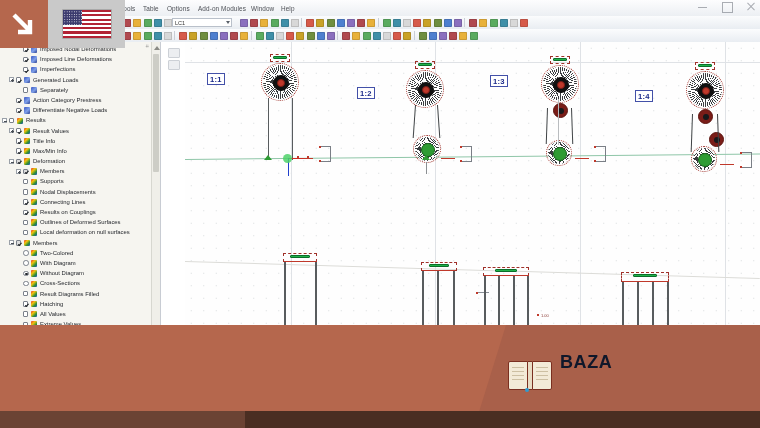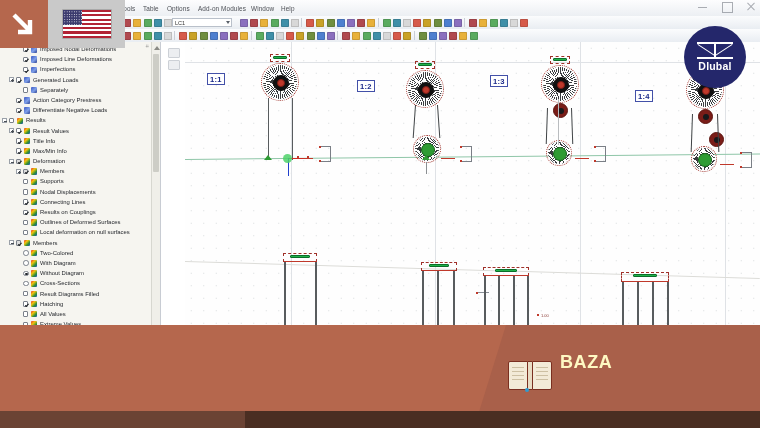--- a/index.html
+++ b/index.html
@@ -119,21 +119,21 @@
      background-size:2.4px 2.5px;background-position:.6px .6px;}
 
   
   .banner{position:absolute;left:0;top:325px;width:760px;height:103px;background:#b5674d;overflow:hidden;}
   .banner .tint{position:absolute;right:0;top:0;width:286px;height:103px;background:#a9604a;
      clip-path:polygon(32px 0, 286px 0, 286px 103px, 0 103px);}
   .banner .title{position:absolute;left:30px;top:8px;width:450px;color:#fff;font-weight:bold;font-size:23.5px;line-height:30px;letter-spacing:-.2px;}
   .banner .foot{position:absolute;left:0;bottom:0;width:760px;height:17px;background:#4a2e22;}
   .banner .foot .lite{position:absolute;left:0;top:0;width:245px;height:17px;background:#6b4334;}
 
-  .kb{position:absolute;left:560px;top:26px;color:#fef9c3;font-weight:bold;font-size:18px;line-height:23px;letter-spacing:.6px;}
+  .kb{position:absolute;left:560px;top:26px;color:#0f172a;font-weight:bold;font-size:18px;line-height:23px;letter-spacing:.6px;}
   .bookicon{position:absolute;left:508px;top:34px;width:44px;height:34px;}
   .bookicon .half{position:absolute;top:2px;width:20px;height:29px;background:#f3ead7;border:1.6px solid #7a2f20;box-sizing:border-box;}
   .bookicon .half.l{left:0;border-radius:2px 0 0 2px;}
   .bookicon .half.r{right:0;border-radius:0 2px 2px 0;}
   .bookicon .ln{position:absolute;height:1.4px;background:#cdbfa2;}
   .bookicon .spine{position:absolute;left:20px;top:2px;width:4px;height:29px;background:#e8dcc4;border-top:1.6px solid #7a2f20;border-bottom:1.6px solid #7a2f20;box-sizing:border-box;}
   .bookicon .dot{position:absolute;left:17px;bottom:1px;width:4px;height:4px;background:#2f9ad0;border-radius:50%;}
 </style>
 </head>
 <body>
@@ -579,36 +579,26 @@
           <i class="loadmark" style="left:437px;top:239px;width:47px;height:1.2px;"></i>
         </div>
 
         <div class="axis-o" style="left:103px;top:110px;">
           <i style="position:absolute;left:0;top:6px;width:16px;height:1.4px;background:#cc2b23;display:block;"></i>
           <i style="position:absolute;left:0;top:6px;width:1.4px;height:18px;background:#2040cc;display:block;"></i>
           <i style="position:absolute;left:-5px;top:2px;width:9px;height:9px;background:#4fd26a;opacity:.85;border-radius:50%;display:block;"></i>
         </div>
 
         <div class="pulley-label" style="left:22px;top:31px;">1:1</div>
-        <div class="pulley-label" style="left:172px;top:38px;">1:2</div>
+        <div class="pulley-label" style="left:172px;top:45px;">1:2</div>
         <div class="pulley-label" style="left:305px;top:33px;">1:3</div>
         <div class="pulley-label" style="left:450px;top:48px;">1:4</div>
       </div>
     </div>
 
-    <div class="dlubal">
-      <div class="mark">
-        <i class="bar" style="left:0;top:0;width:36px;height:2.2px;"></i>
-        <i class="bar" style="left:0;bottom:0;width:36px;height:2.2px;"></i>
-        <i class="bar" style="left:17px;top:2px;width:1.6px;height:13px;"></i>
-        <i class="bar" style="left:1px;top:2px;width:20px;height:1.4px;transform:rotate(33deg);transform-origin:left top;"></i>
-        <i class="bar" style="right:1px;top:2px;width:20px;height:1.4px;transform:rotate(-33deg);transform-origin:right top;"></i>
-      </div>
-      <div class="name">Dlubal</div>
-    </div>
 
     <div class="ovl-arrow">
       <svg width="30" height="30" viewBox="0 0 30 30" aria-hidden="true">
         <path d="M5 6 L21 22 M21 11 L21 23 L9 23" fill="none" stroke="#ffffff" stroke-width="4.4" stroke-linecap="butt" stroke-linejoin="miter"></path>
       </svg>
     </div>
     <div class="ovl-flagbox">
       <div class="flag">
         <i class="stripes"></i>
         <i class="canton"></i>

